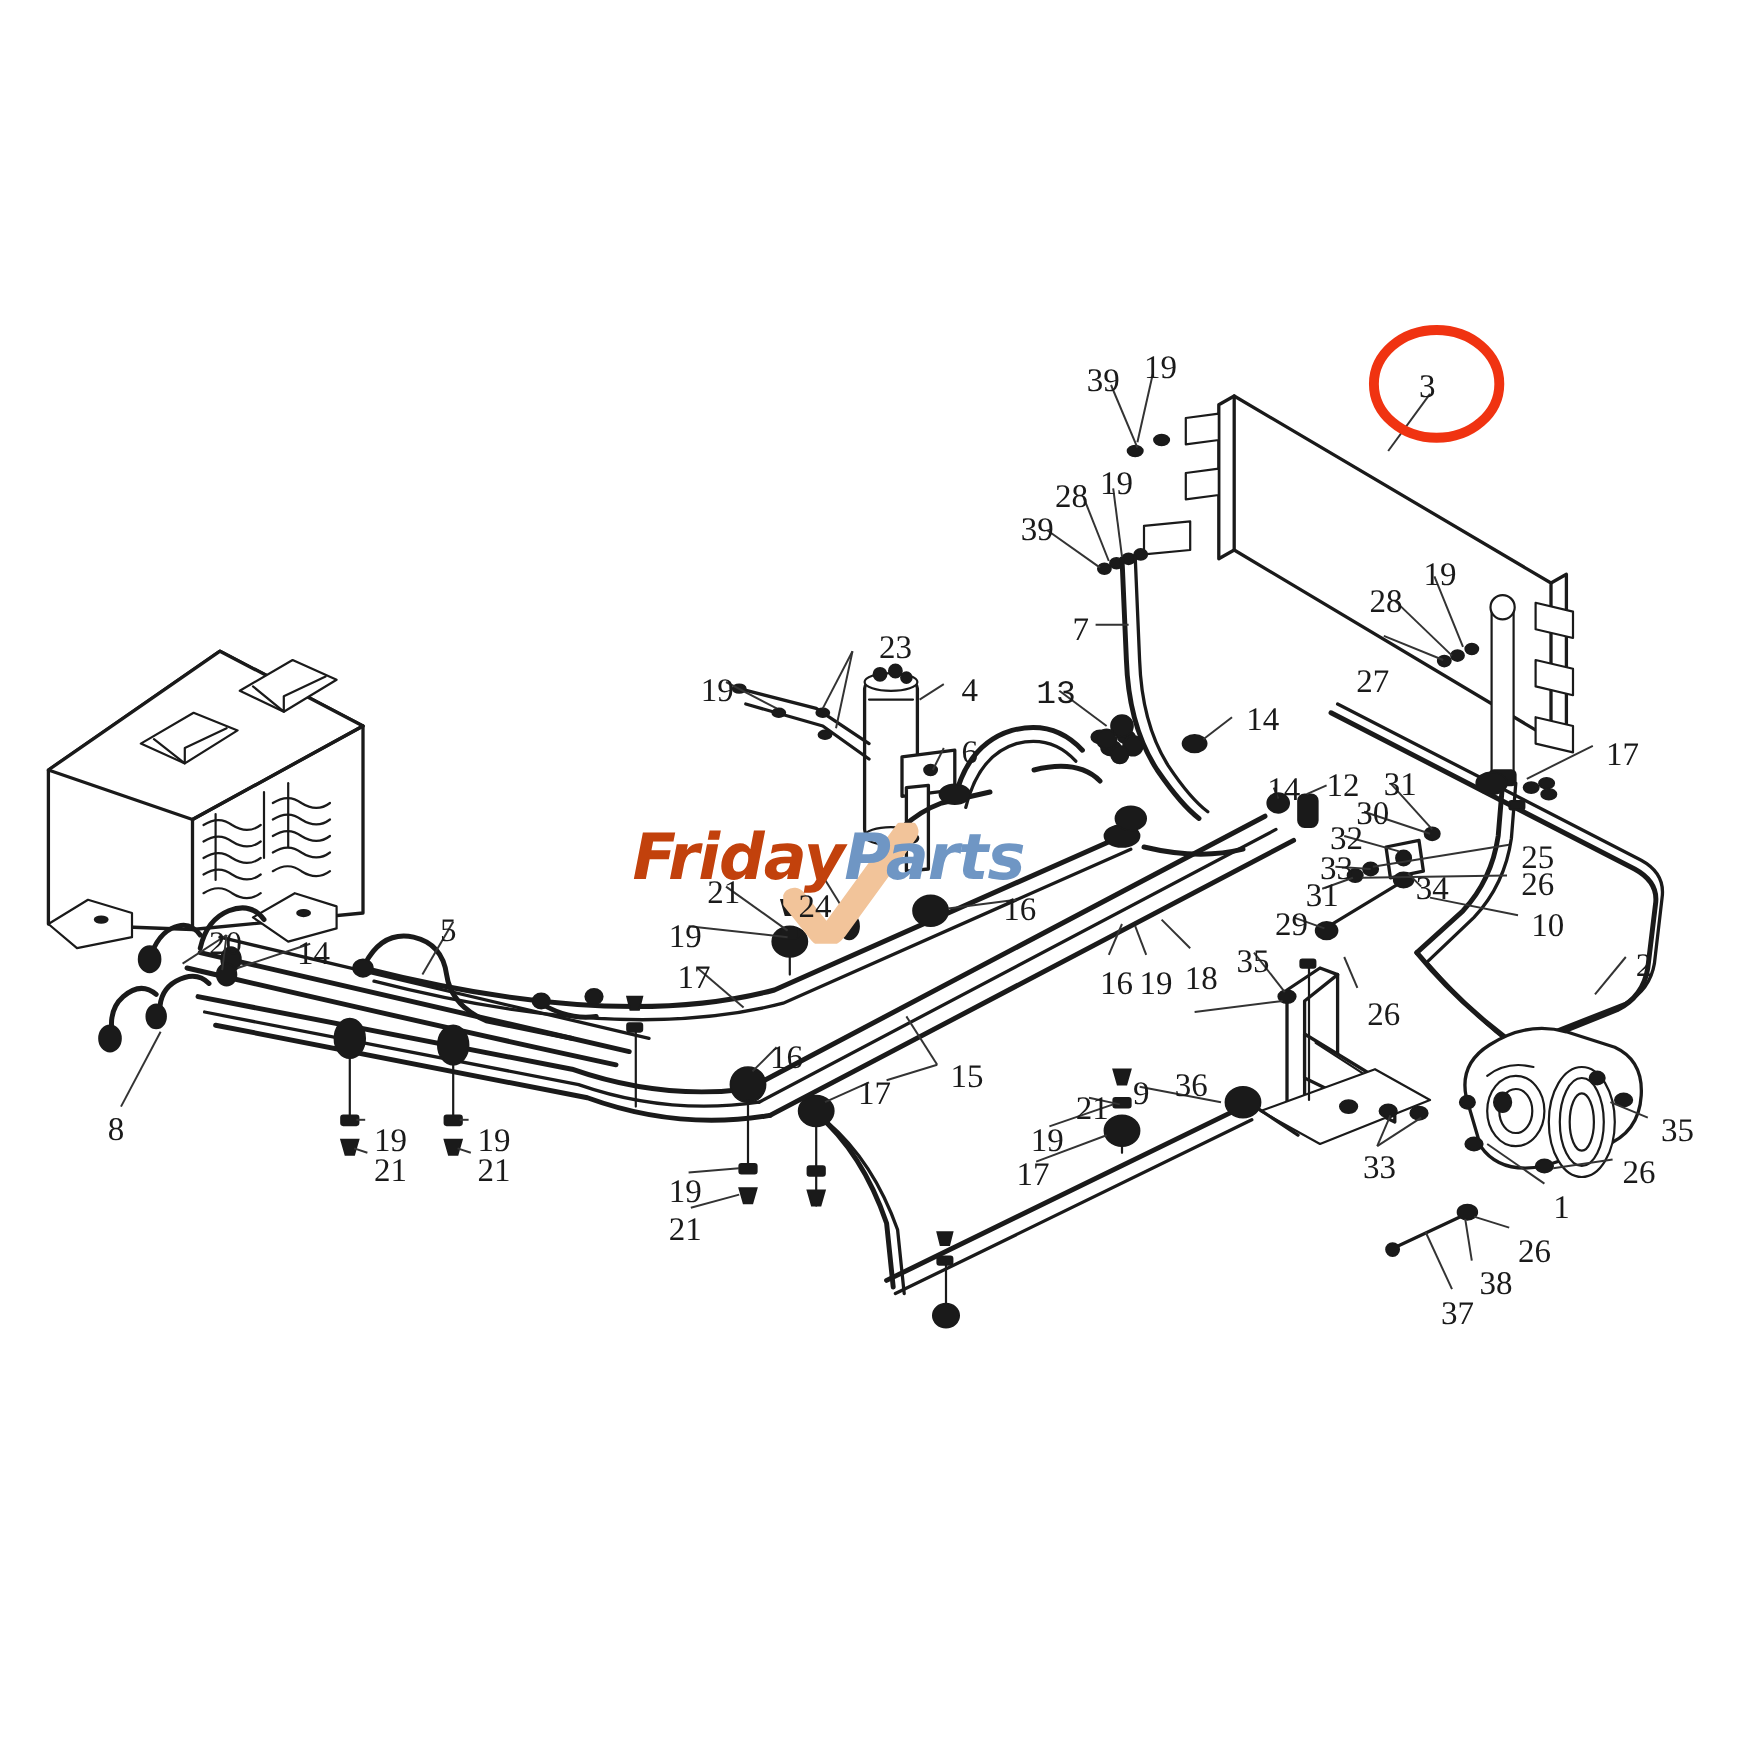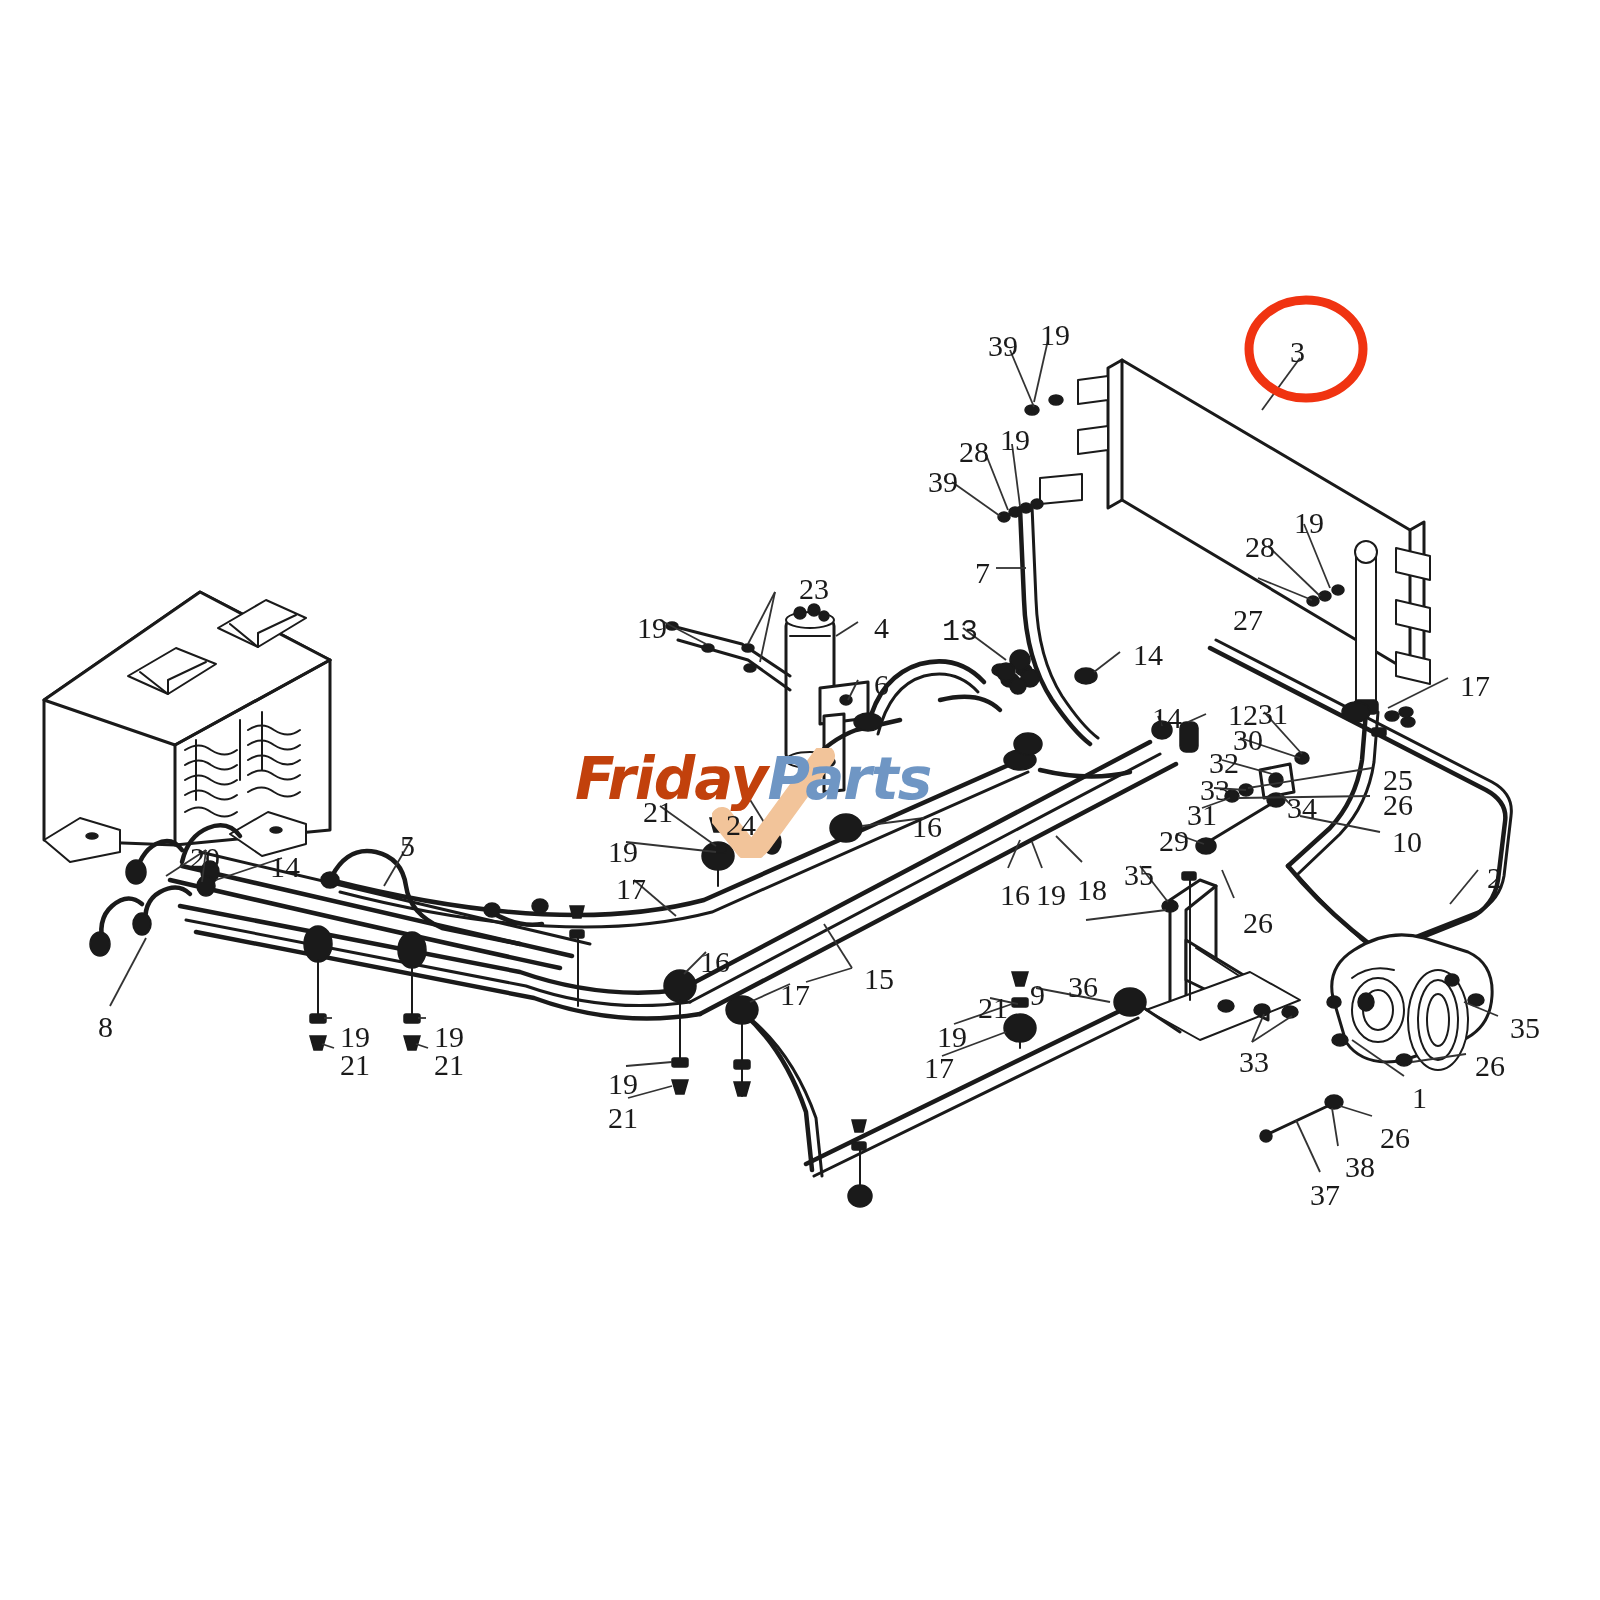--- a/index.html
+++ b/index.html
@@ -385,21 +385,21 @@
       <div class="callout" style="left: 1233px; top: 565px; margin-top: 40px;">27</div>
       <div class="callout" style="left: 975px; top: 558px;">7</div>
       <div class="callout" style="left: 787px; top: 574px; margin-left: 12px;">23</div>
       <div class="callout" style="left: 637px; top: 613px;">19</div>
       <div class="callout" style="left: 874px; top: 613px;">4</div>
       <div class="callout" style="left: 942px; top: 617px; font-family: Liberation Mono, monospace;">13</div>
       <div class="callout" style="left: 874px; top: 670px;">6</div>
       <div class="callout" style="left: 1133px; top: 640px;">14</div>
       <div class="callout" style="left: 1460px; top: 671px;">17</div>
       <div class="callout" style="left: 1152px; top: 703px;">14</div>
-      <div class="callout" style="left: 1206px; top: 700px; margin-left: 22px;">12</div>
+      <div class="callout" style="left: 1206px; top: 700px;">12</div>
       <div class="callout" style="left: 1258px; top: 699px;">31</div>
       <div class="callout" style="left: 1233px; top: 725px;">30</div>
       <div class="callout" style="left: 1209px; top: 748px;">32</div>
       <div class="callout" style="left: 1383px; top: 765px;">25</div>
       <div class="callout" style="left: 1200px; top: 775px;">33</div>
       <div class="callout" style="left: 1383px; top: 790px;">26</div>
       <div class="callout" style="left: 1287px; top: 793px;">34</div>
       <div class="callout" style="left: 1187px; top: 800px;">31</div>
       <div class="callout" style="left: 643px; top: 797px;">21</div>
       <div class="callout" style="left: 726px; top: 810px;">24</div>

